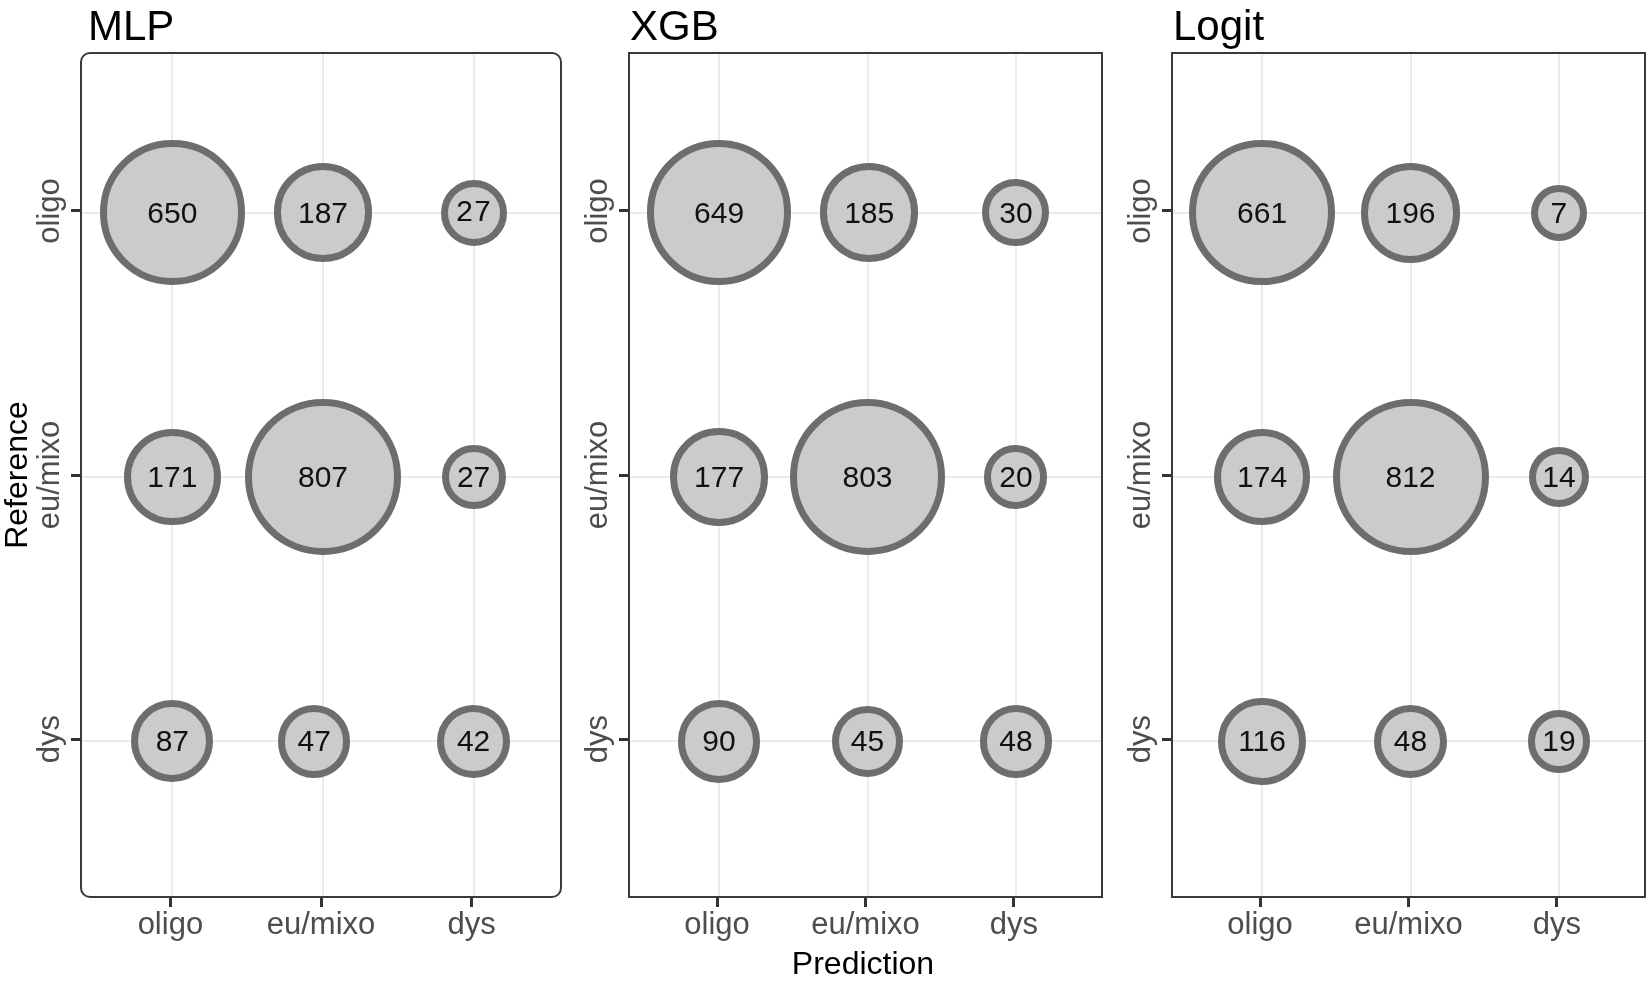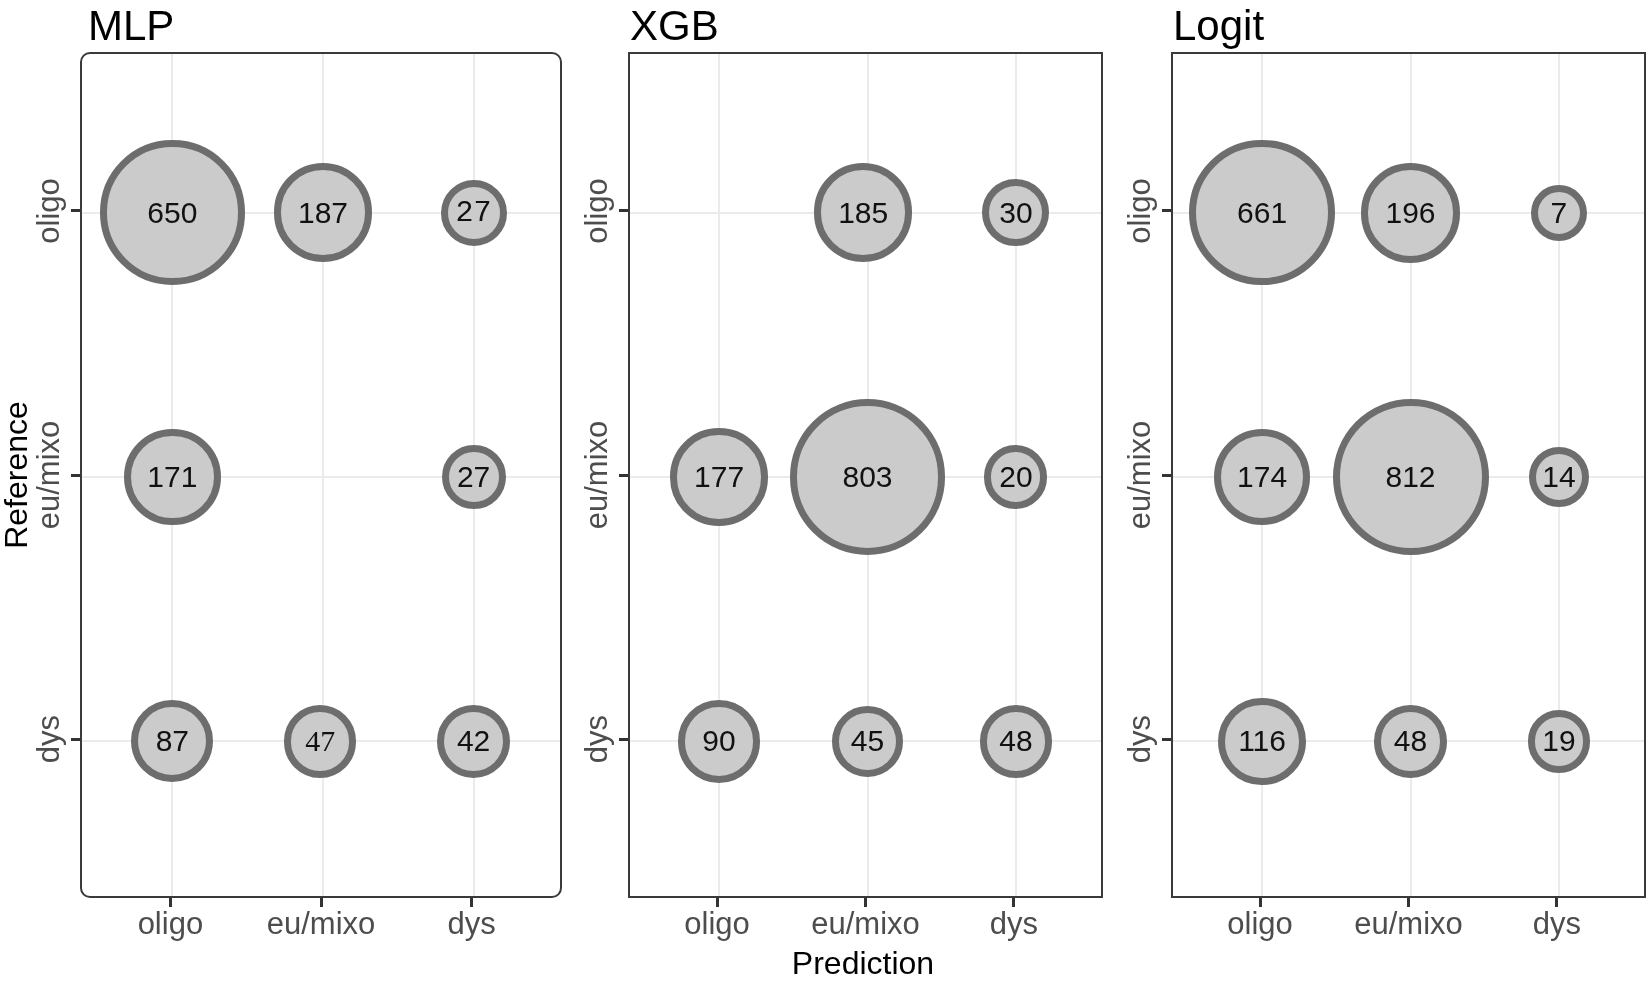--- a/index.html
+++ b/index.html
@@ -108,23 +108,24 @@
         <div class="gridline-v" style="left: 89.375px;"></div>
         <div class="gridline-h" style="top: 157.625px;"></div>
         <div class="gridline-v" style="left: 240px;"></div>
         <div class="gridline-h" style="top: 422px;"></div>
         <div class="gridline-v" style="left: 390.625px;"></div>
         <div class="gridline-h" style="top: 686.375px;"></div>
         <div class="bubble" style="left: 18.1787px; top: 86.4287px; width: 144.393px; height: 144.393px;">650</div>
         <div class="bubble" style="left: 191.667px; top: 109.292px; width: 98.6658px; height: 98.6658px;">187</div>
         <div class="bubble" style="left: 358.692px; top: 125.692px; width: 65.8662px; height: 65.8662px; font-family: Liberation Mono, monospace;">27</div>
         <div class="bubble" style="left: 42.199px; top: 374.824px; width: 96.352px; height: 96.352px;">171</div>
+        <div class="bubble" style="left: 163.17px; top: 345.17px; width: 155.66px; height: 155.66px;">807</div>
         <div class="bubble" style="left: 359.67px; top: 391.045px; width: 63.9098px; height: 63.9098px;">27</div>
         <div class="bubble" style="left: 49.4511px; top: 646.451px; width: 81.8478px; height: 81.8478px;">87</div>
-        <div class="bubble" style="left: 202px; top: 651.232px; width: 72.286px; height: 72.286px; font-family: Liberation Serif, serif;">47</div>
+        <div class="bubble" style="left: 196px; top: 651.232px; width: 72.286px; height: 72.286px;">47</div>
         <div class="bubble" style="left: 355.203px; top: 650.953px; width: 72.8444px; height: 72.8444px;">42</div>
       </div>
       <div class="tick-y" style="left: 71px; top: 209.125px;"></div>
       <div class="y-tick-label" style="left: 49px; top: 210.625px;">oligo</div>
       <div class="tick-y" style="left: 71px; top: 473.5px;"></div>
       <div class="y-tick-label" style="left: 49px; top: 475px;">eu/mixo</div>
       <div class="tick-y" style="left: 71px; top: 737.875px;"></div>
       <div class="y-tick-label" style="left: 49px; top: 739.375px;">dys</div>
       <div class="tick-x" style="left: 168.875px; top: 898px;"></div>
       <div class="x-tick-label" style="left: 170.375px; top: 906px;">oligo</div>
@@ -133,21 +134,22 @@
       <div class="tick-x" style="left: 470.125px; top: 898px;"></div>
       <div class="x-tick-label" style="left: 471.625px; top: 906px;">dys</div>
       <div class="panel-title" style="left: 630px; top: 2px;">XGB</div>
       <div class="panel-plot" style="left: 628px; top: 52px; width: 475px; height: 846px;">
         <div class="gridline-v" style="left: 88.0625px;"></div>
         <div class="gridline-h" style="top: 157.625px;"></div>
         <div class="gridline-v" style="left: 236.5px;"></div>
         <div class="gridline-h" style="top: 422px;"></div>
         <div class="gridline-v" style="left: 384.938px;"></div>
         <div class="gridline-h" style="top: 686.375px;"></div>
-        <div class="bubble" style="left: 184px; top: 109.434px; width: 98.3821px; height: 98.3821px;">185</div>
+        <div class="bubble" style="left: 16.9042px; top: 86.4667px; width: 144.317px; height: 144.317px;">649</div>
+        <div class="bubble" style="left: 190px; top: 109.434px; width: 98.3821px; height: 98.3821px;">185</div>
         <div class="bubble" style="left: 352.461px; top: 125.148px; width: 66.9535px; height: 66.9535px;">30</div>
         <div class="bubble" style="left: 40.4466px; top: 374.384px; width: 97.2319px; height: 97.2319px;">177</div>
         <div class="bubble" style="left: 159.806px; top: 345.306px; width: 155.387px; height: 155.387px;">803</div>
         <div class="bubble" style="left: 354.405px; top: 391.467px; width: 63.0654px; height: 63.0654px;">20</div>
         <div class="bubble" style="left: 47.8302px; top: 646.143px; width: 82.4647px; height: 82.4647px;">90</div>
         <div class="bubble" style="left: 201.642px; top: 651.517px; width: 71.7156px; height: 71.7156px;">45</div>
         <div class="bubble" style="left: 349.654px; top: 651.092px; width: 72.5666px; height: 72.5666px;">48</div>
       </div>
       <div class="tick-y" style="left: 619px; top: 209.125px;"></div>
       <div class="y-tick-label" style="left: 597px; top: 210.625px;">oligo</div>

